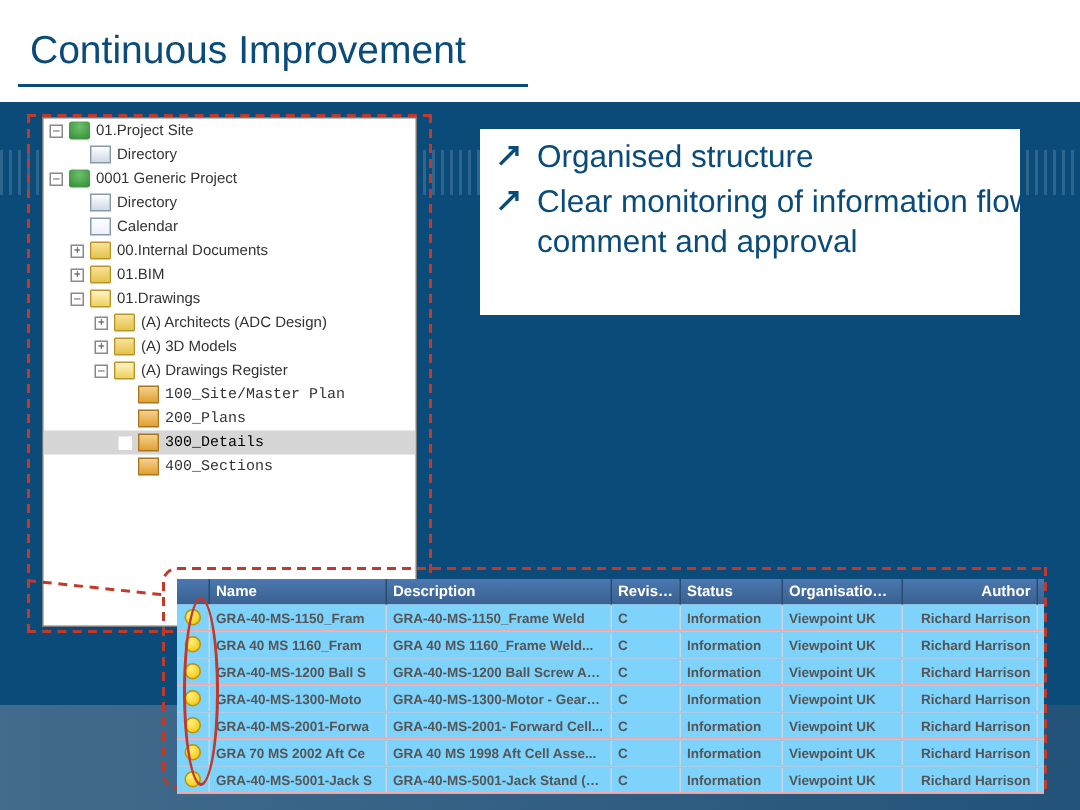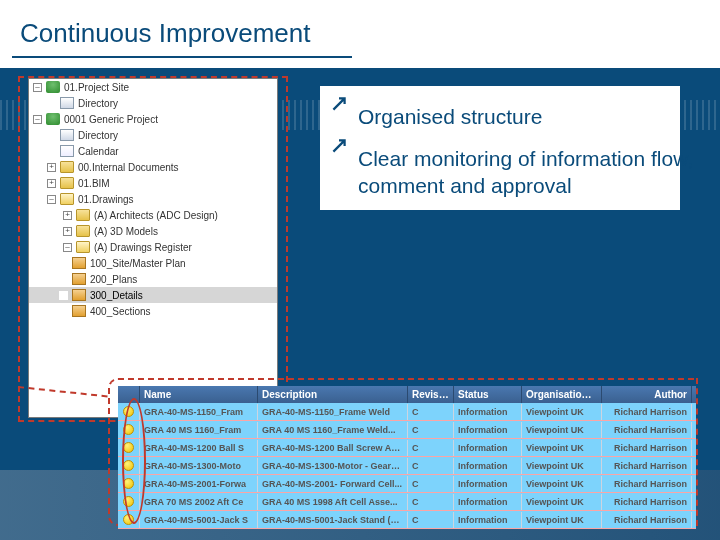--- a/index.html
+++ b/index.html
@@ -43,21 +43,21 @@
   }
   .tree-item {
     display: flex; align-items: center;
     padding: 2px 4px; gap: 4px;
     white-space: nowrap;
   }
   .tree-item.sel { background: #d6d6d6; color: #000; }
   .indent-0 { padding-left: 4px; }
   .indent-1 { padding-left: 18px; }
   .indent-2 { padding-left: 34px; }
-  .indent-3 { padding-left: 30px; }
+  .indent-3 { padding-left: 50px; font-family: Liberation Mono, monospace; }
   .expander { width: 9px; height: 9px; border: 1px solid #888; display: inline-flex; align-items: center; justify-content: center; font-size: 8px; line-height: 1; color: #444; background: #fff; }
   .expander.empty { border: none; }
   .tree-icon { width: 14px; height: 12px; display: inline-block; }
   .ico-folder { background: linear-gradient(#f7e29a,#e6c24a); border: 1px solid #b8952a; border-radius: 1px; }
   .ico-folder-open { background: linear-gradient(#fff4c8,#f0d060); border: 1px solid #b8952a; border-radius: 1px; }
   .ico-db { background: radial-gradient(circle at 50% 30%, #6fbf6f, #2e8b2e); border-radius: 2px; }
   .ico-dir { background: linear-gradient(#fff,#cfd8e6); border: 1px solid #89a; }
   .ico-cal { background: linear-gradient(#fff,#eef); border: 1px solid #89a; }
   .ico-plan { background: linear-gradient(#f5d090,#e2a030); border: 1px solid #a87520; }
 
@@ -66,21 +66,21 @@
     position: absolute; top: 92px; left: 330px; right: 18px;
     color: #0a4b7a; font-size: 21px; line-height: 1.25;
   }
   .bullets-white-bg {
     position: absolute; top: 86px; left: 320px; width: 360px; height: 124px;
     background: #fff;
   }
   .bullet-row { display: flex; gap: 10px; margin-bottom: 4px; }
   .bullet-arrow { width: 18px; display: inline-flex; align-items: flex-start; justify-content: center; color: #0a4b7a; }
   .bullet-arrow svg { width: 14px; height: 14px; margin-top: 5px; }
-  .bullet-text { flex: 1; margin-top: 12px; }
+  .bullet-text { flex: 1; }
 
   
   .red-dash {
     position: absolute;
     border: 2.5px dashed #c0392b;
   }
   .callout-tree { top: 76px; left: 18px; width: 270px; height: 346px; }
   .callout-table { top: 378px; left: 108px; width: 590px; height: 148px; border-radius: 10px 0 0 10px;}
   .callout-line {
     position: absolute; top: 386px; left: 18px; width: 90px; height: 0;

